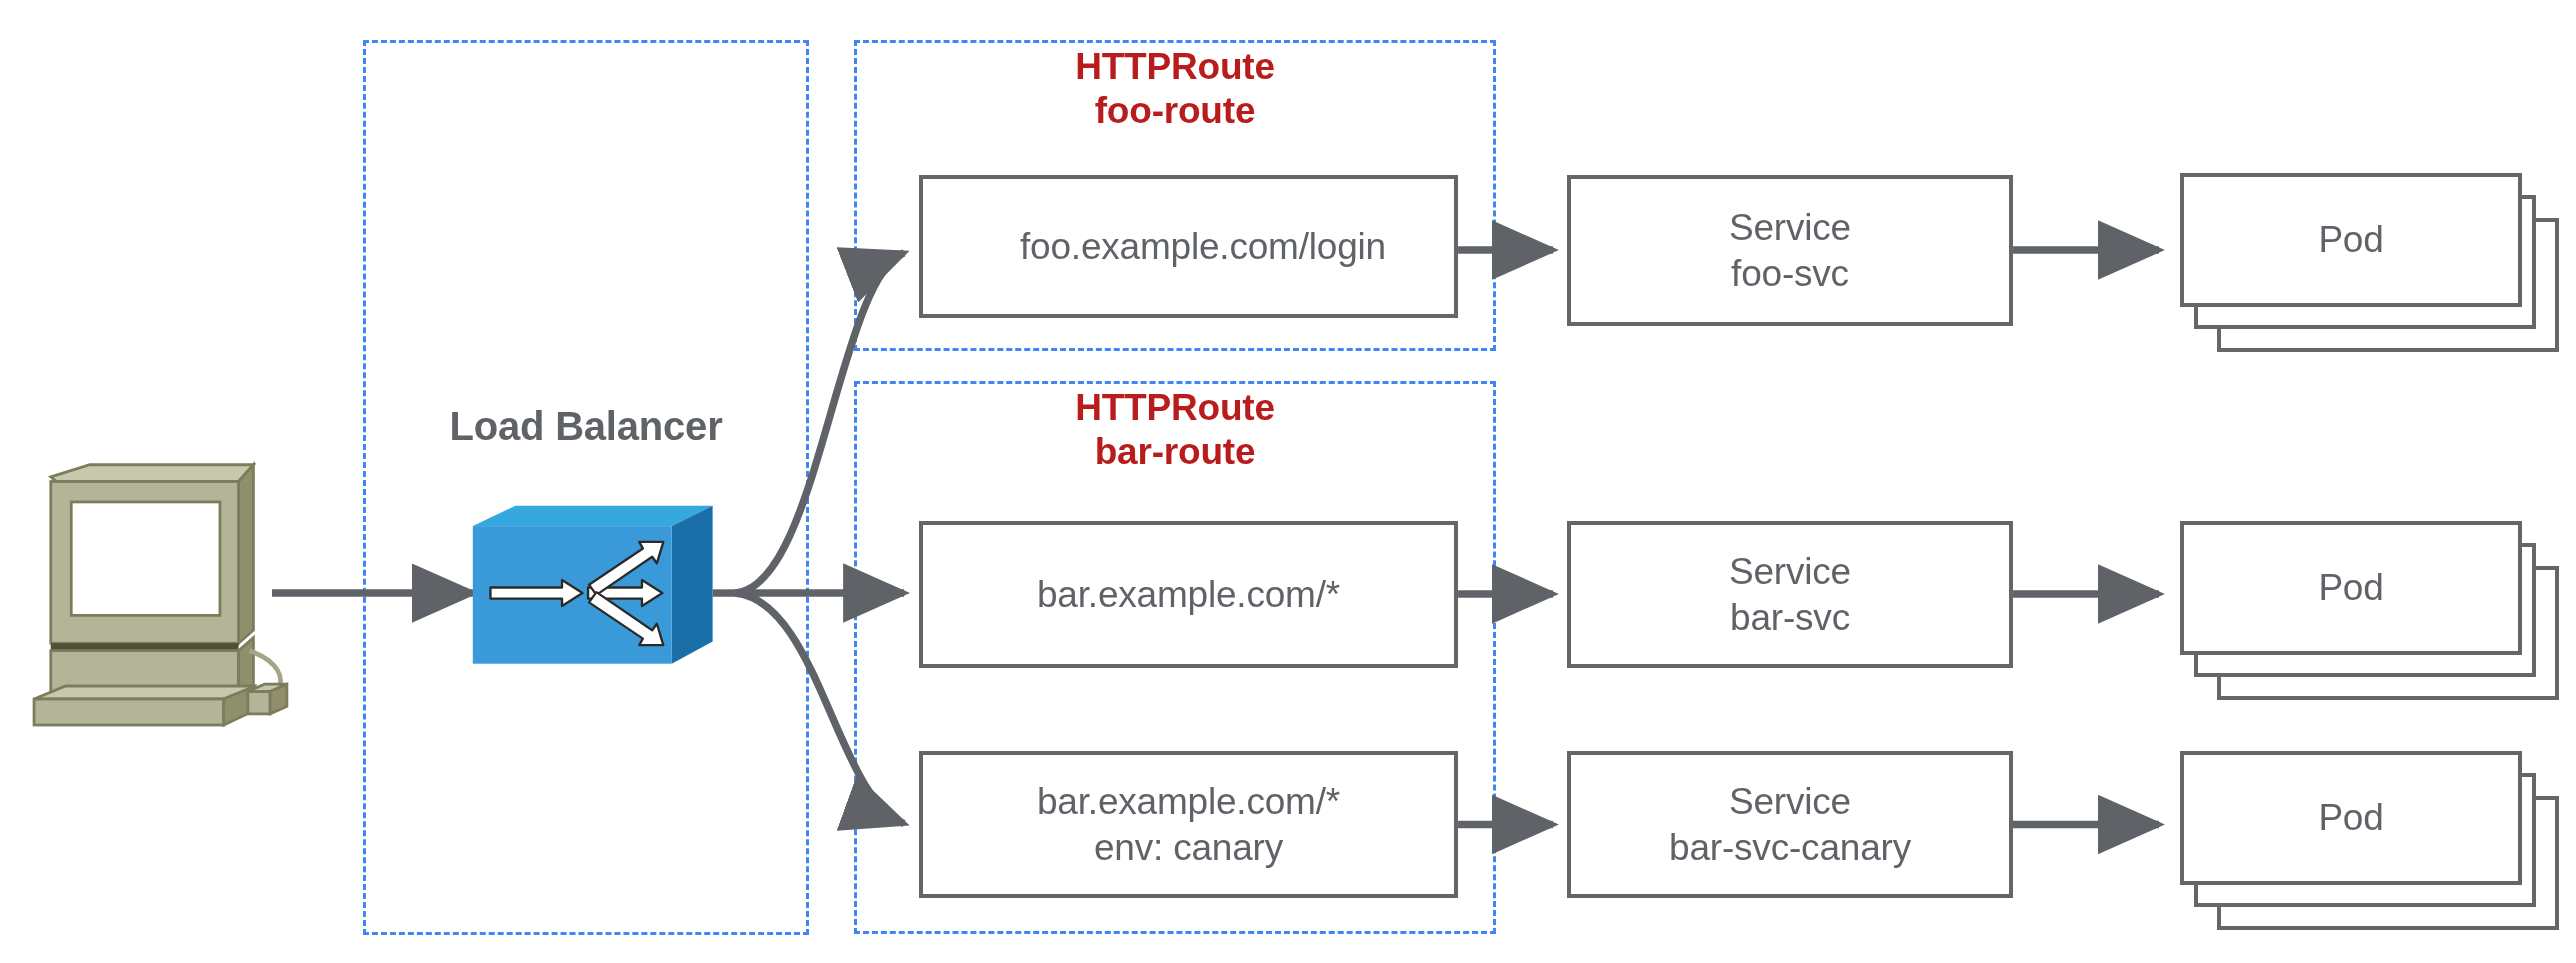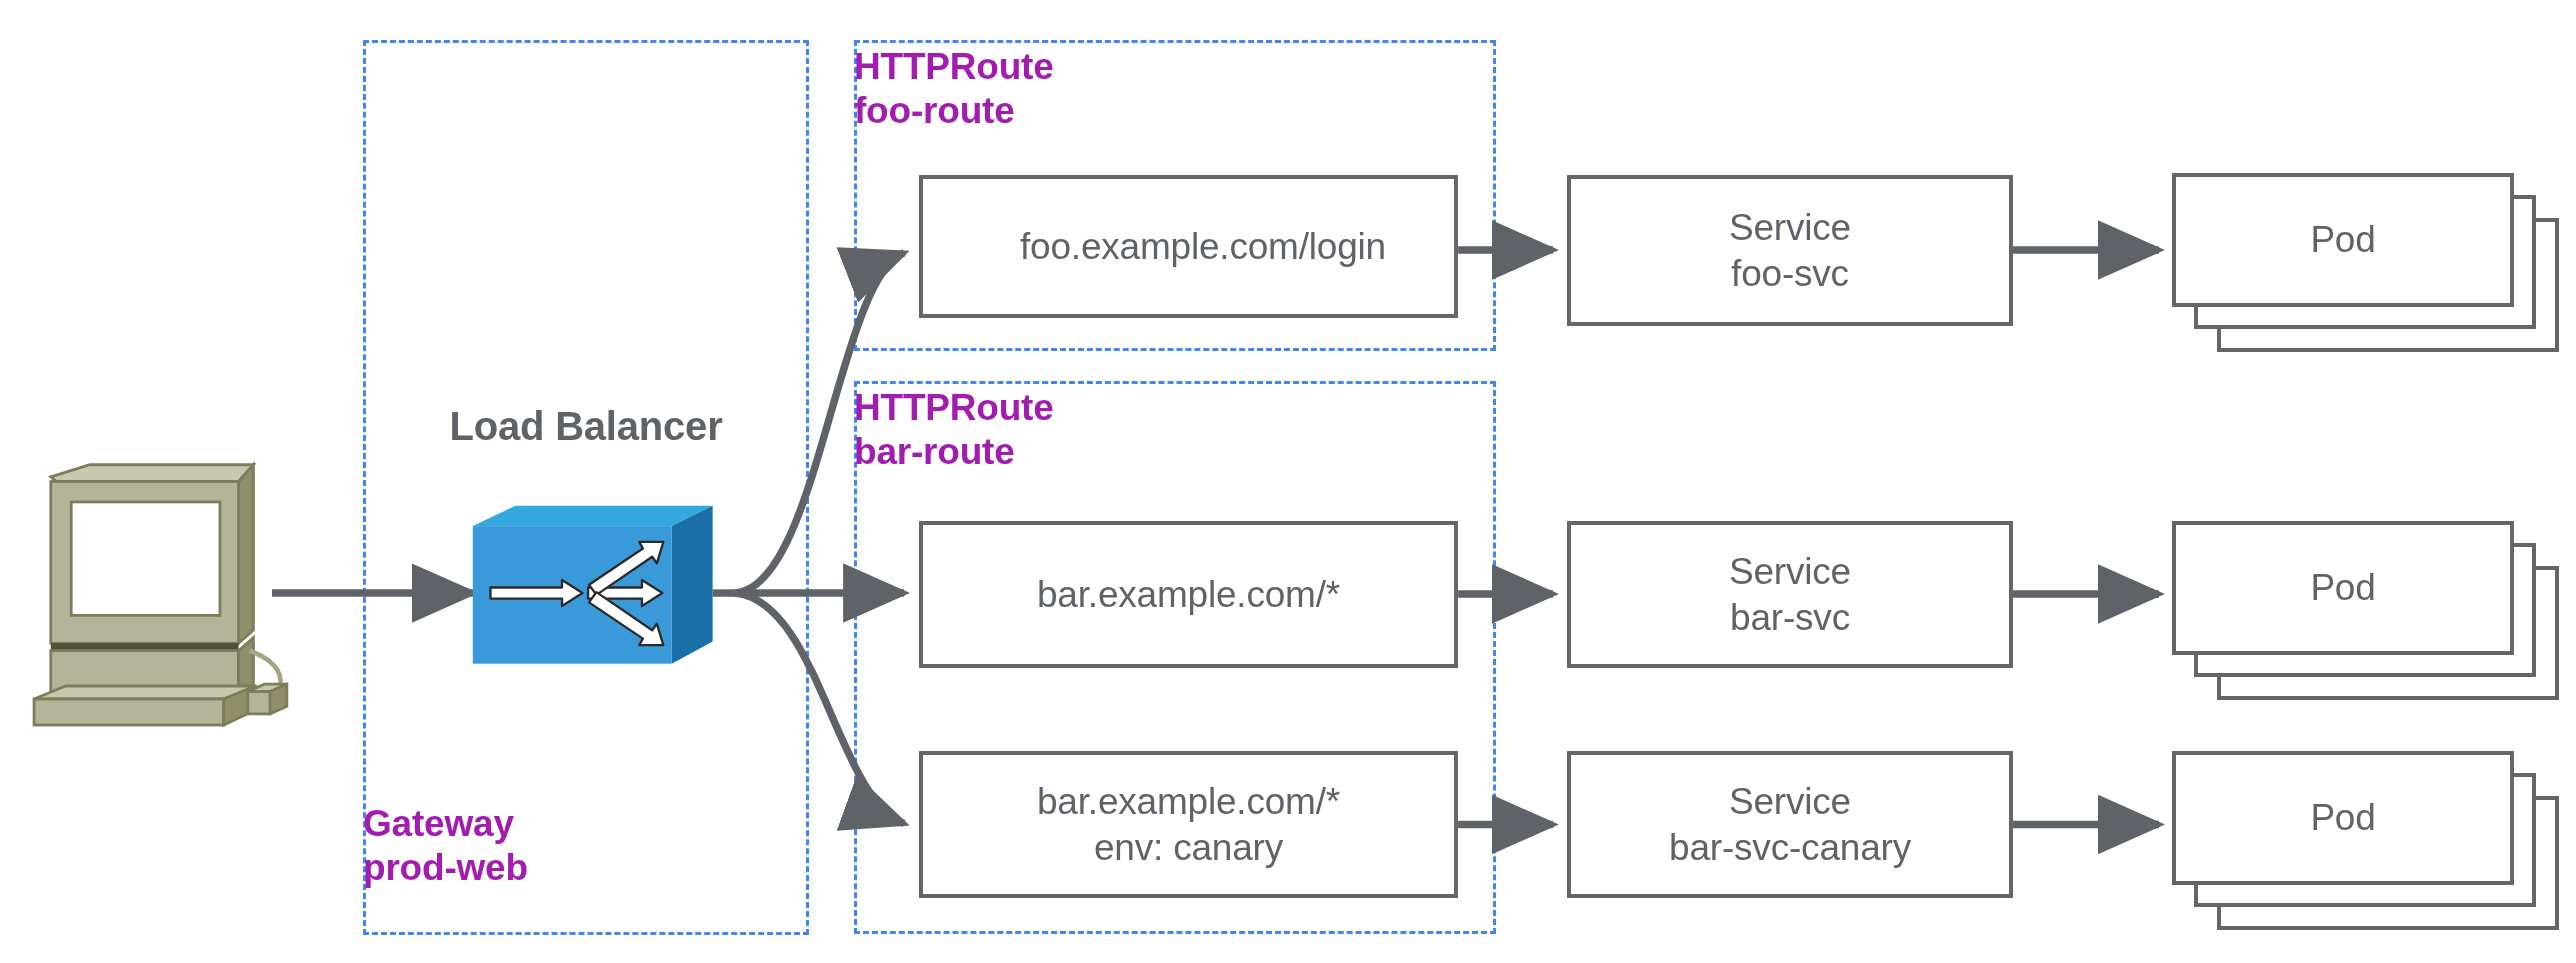--- a/index.html
+++ b/index.html
@@ -20,25 +20,25 @@
   }
   
   .dashed-group {
     position: absolute;
     border: 3.7px dashed #4285f4;
     box-sizing: border-box;
     background: transparent;
   }
   .group-title {
     position: absolute;
-    color: #a21caf;
+    color: #b91c1c;
     font-weight: bold;
     font-size: 37px;
     line-height: 1.18;
-    text-align: left;
+    text-align: center;
     white-space: pre-line;
     letter-spacing: -0.2px;
   }
   
   .node-box {
     position: absolute;
     border: 4.6px solid #666666;
     background: #ffffff;
     box-sizing: border-box;
     display: flex;
@@ -57,21 +57,21 @@
   }
   .pod-stack .layer {
     position: absolute;
     border: 4.6px solid #666666;
     background: #ffffff;
     box-sizing: border-box;
   }
   .pod-stack .layer.back2 { left: 45px; top: 45px; }
   .pod-stack .layer.back1 { left: 22px; top: 22px; }
   .pod-stack .layer.front {
-    left: 0; top: 0;
+    left: 8px; top: 0;
     display: flex;
     align-items: center;
     justify-content: center;
     color: #5f6368;
     font-size: 37px;
     letter-spacing: -0.2px;
   }
   
   .plain-label {
     position: absolute;
@@ -92,22 +92,20 @@
   }
   .overlay.icons { pointer-events: auto; }
 </style>
 </head>
 <body>
 
 <div id="canvas">
 
   <div class="dashed-group" style="left:363px; top:40px; width:446px; height:895px;"></div>
   <div class="plain-label" style="left:363px; top:404px; width:446px;">Load Balancer</div>
-  <div class="group-title" style="left:363px; top:802px; width:446px;">Gateway
-prod-web</div>
 
   <div class="dashed-group" style="left:854px; top:40px; width:642px; height:311px;"></div>
   <div class="group-title" style="left:854px; top:45px; width:642px;">HTTPRoute
 foo-route</div>
 
   <div class="dashed-group" style="left:854px; top:381px; width:642px; height:553px;"></div>
   <div class="group-title" style="left:854px; top:386px; width:642px;">HTTPRoute
 bar-route</div>
 
   <div class="node-box" style="left:919px; top:175px; width:539px; height:143px;padding-left:29px;">foo.example.com/login</div>

